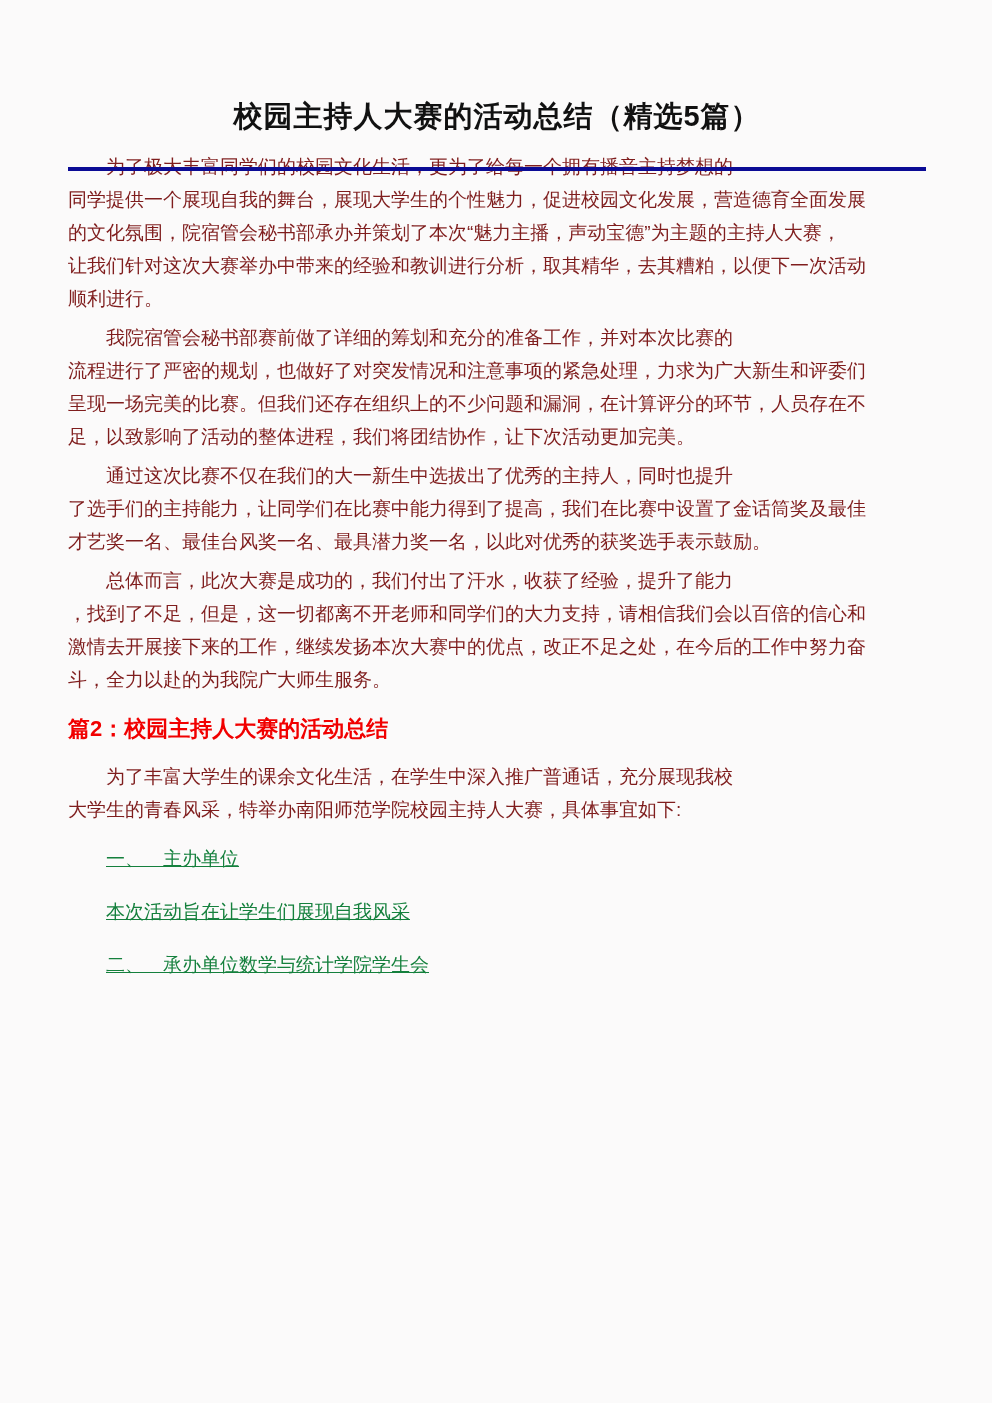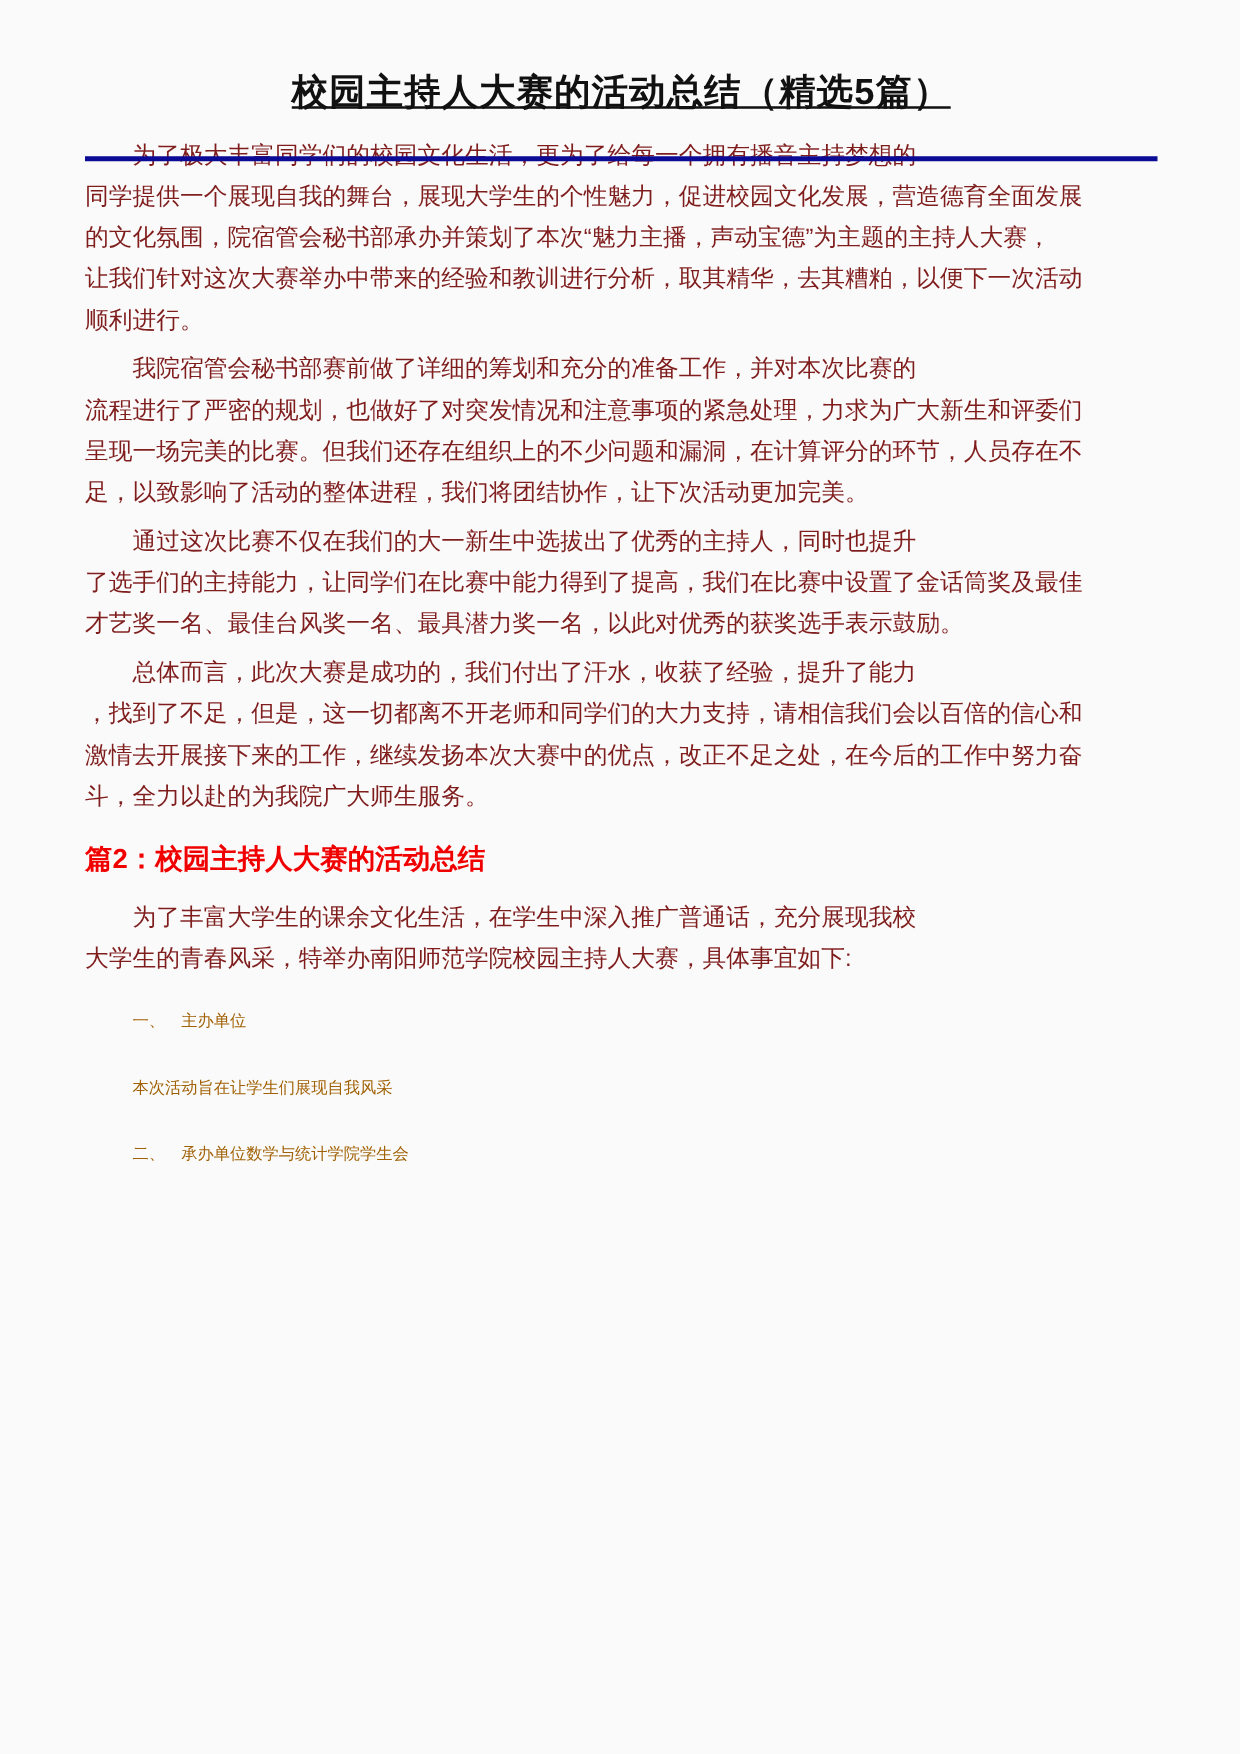--- a/index.html
+++ b/index.html
@@ -11,51 +11,51 @@
     overflow: hidden;
   }
   .page { position: relative; width: 992px; height: 1403px; }
 
   .rule { position: absolute; height: 4px; background: #0b0b95; }
   .rule-top    { top: 71px;   left: 68px; width: 858px; }
 
   .content { padding: 0 66px 0 68px; }
 
   .doc-title {
-    margin: 54px 0 0 0;
+    margin: 96px 0 0 0;
     font-size: 29px; line-height: 40px;
     font-weight: bold; color: #111;
     text-align: center;
     letter-spacing: 1px;
-    text-decoration: underline;
   }
 
   .sec-heading {
     font-size: 22px; line-height: 30px;
     font-weight: bold; color: #f10000;
     margin: 31px 0 0 0;
   }
   .sec-heading.second { margin-top: 18px; }
 
   .body-p {
     font-size: 19px; line-height: 33px;
     margin: 6px 0 0 0;
     text-indent: 38px;
     white-space: pre-line;
     color: #7f1d1d;
   }
   .body-p.first-after-heading { margin-top: 14px; }
   .body-p.intro2 { margin-top: 16px; }
 
   .item-line {
-    font-size: 13px; line-height: 33px;
+    font-size: 19px; line-height: 33px;
     margin: 20px 0 0 0;
     text-indent: 38px;
     white-space: pre-line;
-    color: #a16207;
+    color: #15803d;
+    text-decoration: underline;
   }
   .item-line.first-item { margin-top: 16px; }
 </style>
 </head>
 <body>
 
 <div class="page">
 
   <div class="rule rule-top"></div>
 

